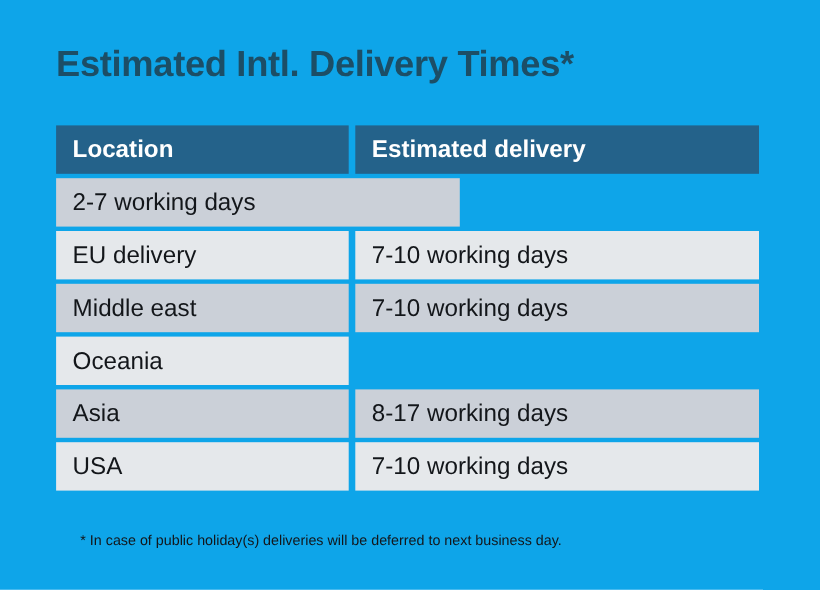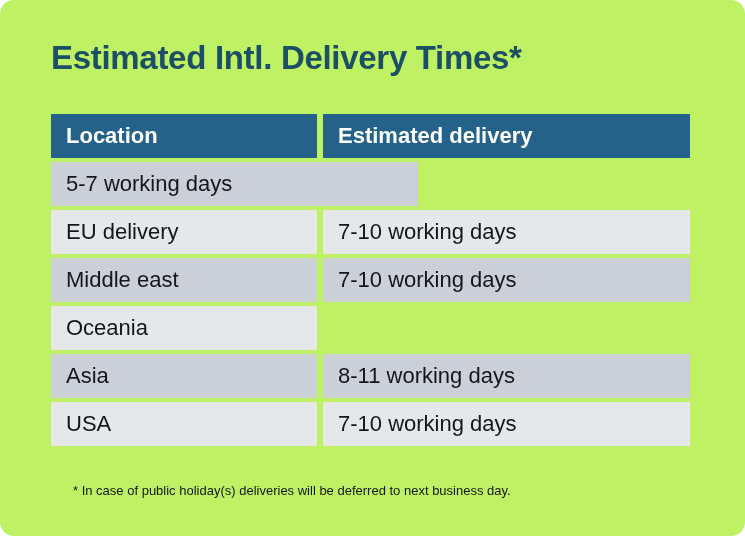--- a/index.html
+++ b/index.html
@@ -10,22 +10,21 @@
     width: 745px;
     height: 536px;
     background: #ffffff;
     font-family: "Liberation Sans", sans-serif;
     overflow: hidden;
   }
   .page {
     position: relative;
     width: 745px;
     height: 536px;
-    background: #bef264;
-    border-radius: 14px;
+    background: #0ea5e9;
   }
   .page-title {
     position: absolute;
     left: 51px;
     top: 36px;
     font-size: 33px;
     font-weight: 700;
     letter-spacing: -0.3px;
     color: #1c4e66;
     line-height: 44px;
@@ -95,40 +94,40 @@
   <div class="page-title">Estimated Intl. Delivery Times*</div>
 
   <div class="delivery-table">
 
     <div class="table-row header-row">
       <div class="cell col-location">Location</div>
       <div class="cell col-delivery">Estimated delivery</div>
     </div>
 
     <div class="table-row row-dark">
-      <div class="cell col-delivery">5-7 working days</div>
+      <div class="cell col-delivery">2-7 working days</div>
     </div>
 
     <div class="table-row row-light">
       <div class="cell col-location">EU delivery</div>
       <div class="cell col-delivery">7-10 working days</div>
     </div>
 
     <div class="table-row row-dark">
       <div class="cell col-location">Middle east</div>
       <div class="cell col-delivery">7-10 working days</div>
     </div>
 
     <div class="table-row row-light">
       <div class="cell col-location">Oceania</div>
     </div>
 
     <div class="table-row row-dark">
       <div class="cell col-location">Asia</div>
-      <div class="cell col-delivery">8-11 working days</div>
+      <div class="cell col-delivery">8-17 working days</div>
     </div>
 
     <div class="table-row row-light">
       <div class="cell col-location">USA</div>
       <div class="cell col-delivery">7-10 working days</div>
     </div>
 
   </div>
 
   <div class="footnote">* In case of public holiday(s) deliveries will be deferred to next business day.</div>

